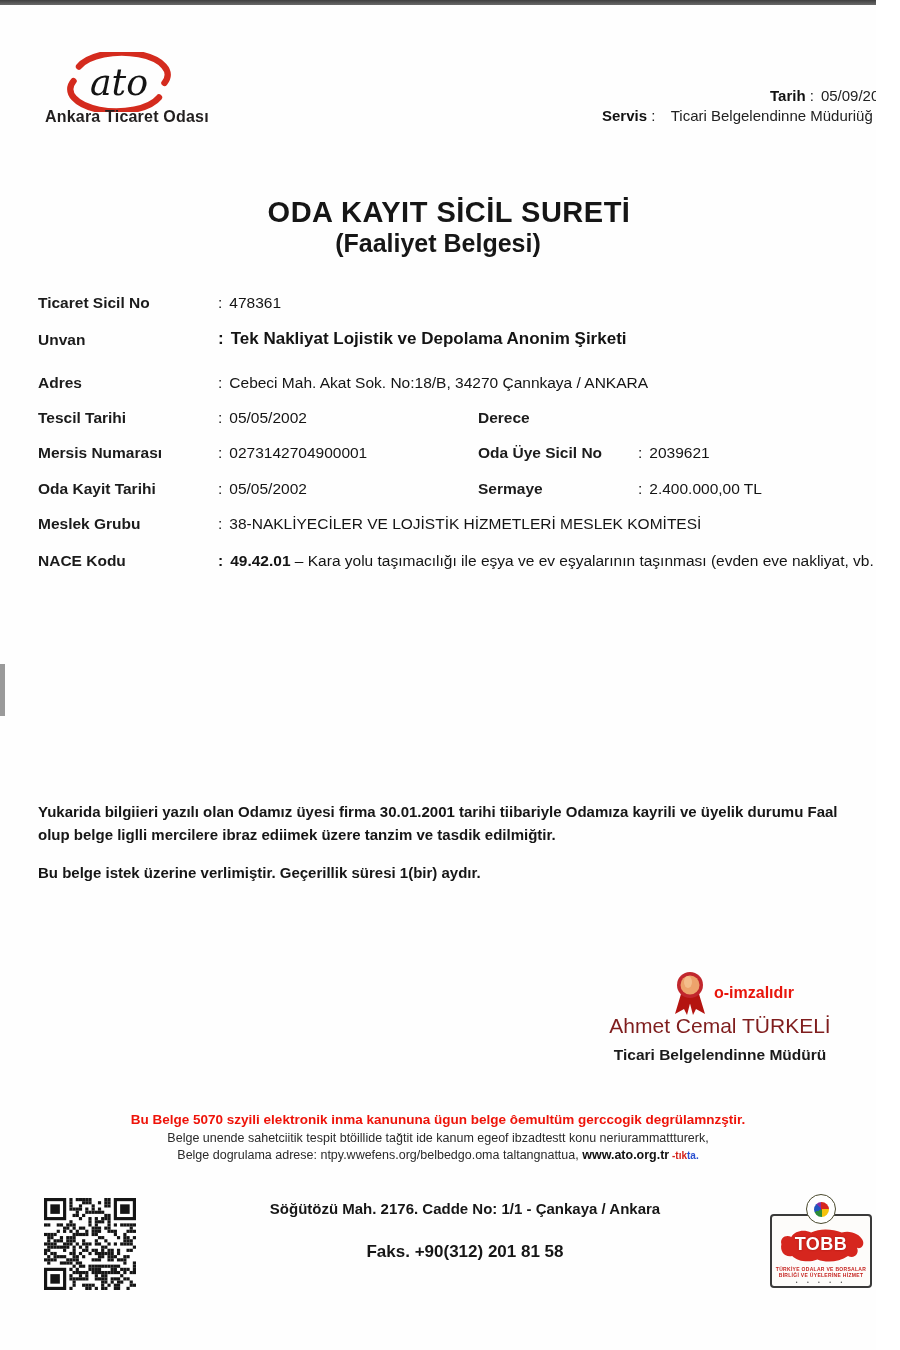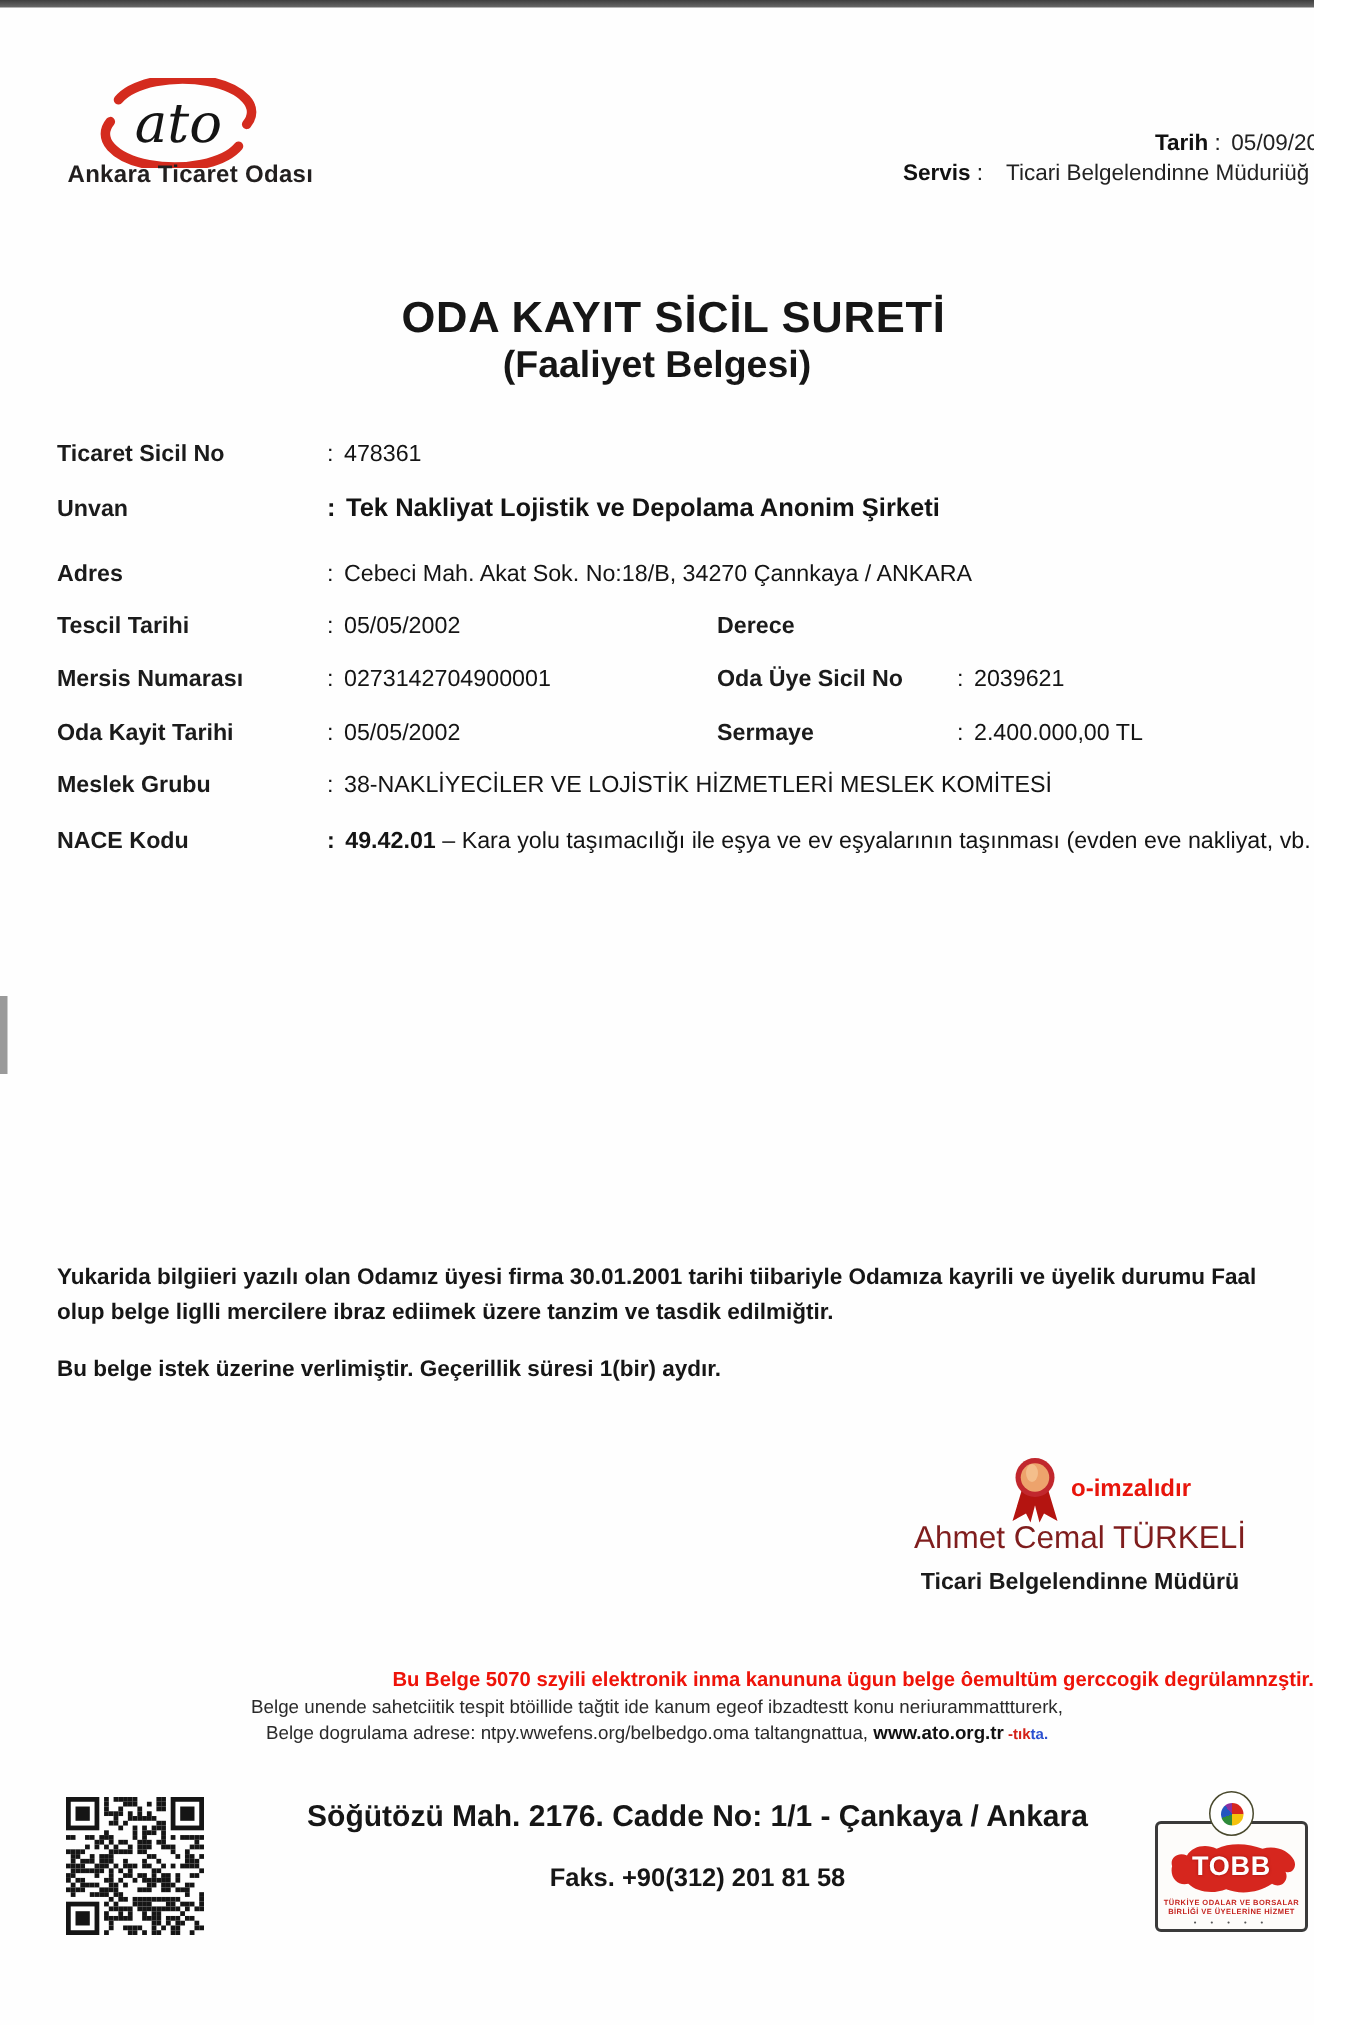--- a/index.html
+++ b/index.html
@@ -27,37 +27,37 @@
   
   .f-label { position:absolute; left:38px; font-size:15.5px; font-weight:700; color:#1b1b1b; white-space:nowrap; }
   .f-value { position:absolute; left:218px; font-size:15.5px; color:#141414; white-space:nowrap; }
   .f-label2 { position:absolute; left:478px; font-size:15.5px; font-weight:700; color:#1b1b1b; white-space:nowrap; }
   .f-value2 { position:absolute; left:638px; font-size:15.5px; color:#141414; white-space:nowrap; }
   .colon { display:inline-block; margin-right:7px; }
   .unvan-val { font-weight:700; font-size:17px; }
   .nace-code { font-weight:700; }
 
   
-  .para { position:absolute; left:38px; width:832px; font-size:15px; font-weight:700; line-height:23px; color:#161616; white-space:normal;margin-top:40px; }
+  .para { position:absolute; left:38px; width:832px; font-size:15px; font-weight:700; line-height:23px; color:#161616; white-space:normal; }
 
   
   .ribbon-wrap { position:absolute; left:673px; top:970px; width:34px; height:48px; }
   .esign { position:absolute; left:714px; top:984px; font-size:16px; font-weight:700; color:#e8150b; }
   .sig-name { position:absolute; left:560px; width:320px; top:1014px; text-align:center; font-size:21px; font-weight:400; color:#7f1d1d; }
   .sig-title { position:absolute; left:560px; width:320px; top:1046px; text-align:center; font-size:15.5px; font-weight:700; color:#1a1a1a; }
 
   
-  .legal-red { position:absolute; left:0; right:0; top:1112px; text-align:right; font-size:13.5px; font-weight:700; color:#ee1309; }
+  .legal-red { position:absolute; left:0; right:0; top:1112px; text-align:center; font-size:13.5px; font-weight:700; color:#ee1309; }
   .legal-2 { position:absolute; left:0; right:0; top:1131px; text-align:center; font-size:12.5px; color:#2a2a2a; }
   .legal-3 { position:absolute; left:0; right:0; top:1148px; text-align:center; font-size:12.5px; color:#2a2a2a; }
   .legal-3 b { font-weight:700; color:#111; }
   .sfx-red { color:#d42018; font-size:10px; font-weight:700; }
   .sfx-blue { color:#2a4fd0; font-size:10px; font-weight:700; }
   .qr-wrap { position:absolute; left:44px; top:1198px; width:92px; height:92px; }
-  .f-addr { position:absolute; left:170px; width:590px; top:1200px; text-align:center; font-size:20px; font-weight:700; color:#161616; }
+  .f-addr { position:absolute; left:170px; width:590px; top:1200px; text-align:center; font-size:15px; font-weight:700; color:#161616; }
   .f-tel  { position:absolute; left:170px; width:590px; top:1221px; text-align:center; font-size:17px; font-weight:700; color:#161616; }
   .f-fax  { position:absolute; left:170px; width:590px; top:1242px; text-align:center; font-size:17px; font-weight:700; color:#161616; }
 
   
   .tobb-box { position:absolute; left:770px; top:1214px; width:102px; height:74px;
     border:2px solid #3a3a3a; border-radius:4px; background:#fdfcfa; }
   .tobb-emblem { position:absolute; left:806px; top:1194px; width:30px; height:30px; border-radius:50%;
     background:#fff; border:1.5px solid #4a4a2e; display:flex; align-items:center; justify-content:center; z-index:2; }
   .tobb-emblem-core { width:15px; height:15px; border-radius:50%;
     background:conic-gradient(#d6261e 0 90deg,#f4c20d 90deg 180deg,#2e8b3a 180deg 250deg,#2255c0 250deg 320deg,#8a2ea0 320deg 360deg); }

